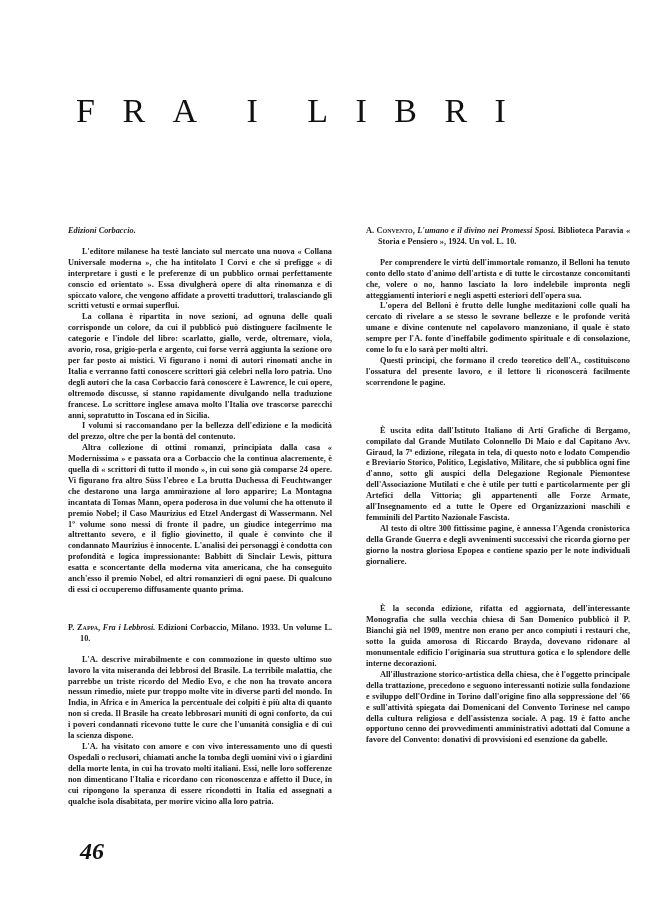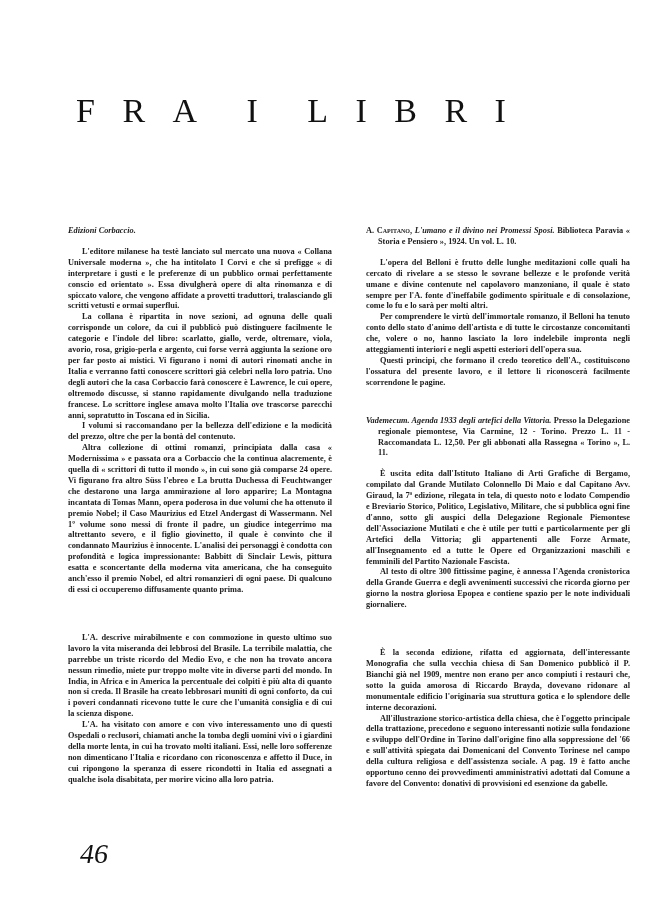--- a/index.html
+++ b/index.html
@@ -13,22 +13,22 @@
          text-align: justify; font-weight: bold; color: #222; }
   .col.left { left: 68px; }
   .col.right { left: 366px; }
   .p { margin: 0; text-indent: 14px; }
   .head { margin: 0; text-indent: -12px; padding-left: 12px; font-weight: bold; }
   .head-italic-only { margin: 0; font-style: italic; font-weight: bold; }
   .sc { font-variant: small-caps; }
   i { font-style: italic; }
   .gap-s { height: 10px; }
   .gap-l { height: 27px; }
-  .pageno { position: absolute; left: 80px; top: 838px; font-size: 28px; font-style: italic;
-            font-weight: normal; color: #111; }
+  .pageno { position: absolute; left: 80px; top: 838px; font-size: 24px; font-style: italic;
+            font-weight: bold; color: #111; }
 </style>
 </head>
 <body>
 
 <div class="title">
   <span>F</span>
   <span>R</span>
   <span>A</span>
   <span style="margin-left:22px">I</span>
   <span style="margin-left:22px">L</span>
@@ -42,44 +42,45 @@
   <section>
     <p class="head-italic-only">Edizioni Corbaccio.</p>
     <div class="gap-s"></div>
     <p class="p">L'editore milanese ha testè lanciato sul mercato una nuova « Collana Universale moderna », che ha intitolato I Corvi e che si prefigge « di interpretare i gusti e le preferenze di un pubblico ormai perfettamente conscio ed orientato ». Essa divulgherà opere di alta rinomanza e di spiccato valore, che vengono affidate a provetti traduttori, tralasciando gli scritti vetusti e ormai superflui.</p>
     <p class="p">La collana è ripartita in nove sezioni, ad ognuna delle quali corrisponde un colore, da cui il pubblicò può distinguere facilmente le categorie e l'indole del libro: scarlatto, giallo, verde, oltremare, viola, avorio, rosa, grigio-perla e argento, cui forse verrà aggiunta la sezione oro per far posto ai mistici. Vi figurano i nomi di autori rinomati anche in Italia e verranno fatti conoscere scrittori già celebri nella loro patria. Uno degli autori che la casa Corbaccio farà conoscere è Lawrence, le cui opere, oltremodo discusse, si stanno rapidamente divulgando nella traduzione francese. Lo scrittore inglese amava molto l'Italia ove trascorse parecchi anni, sopratutto in Toscana ed in Sicilia.</p>
     <p class="p">I volumi si raccomandano per la bellezza dell'edizione e la modicità del prezzo, oltre che per la bontà del contenuto.</p>
     <p class="p">Altra collezione di ottimi romanzi, principiata dalla casa « Modernissima » e passata ora a Corbaccio che la continua alacremente, è quella di « scrittori di tutto il mondo », in cui sono già comparse 24 opere. Vi figurano fra altro Süss l'ebreo e La brutta Duchessa di Feuchtwanger che destarono una larga ammirazione al loro apparire; La Montagna incantata di Tomas Mann, opera poderosa in due volumi che ha ottenuto il premio Nobel; il Caso Maurizius ed Etzel Andergast di Wassermann. Nel 1º volume sono messi di fronte il padre, un giudice integerrimo ma altrettanto severo, e il figlio giovinetto, il quale è convinto che il condannato Maurizius è innocente. L'analisi dei personaggi è condotta con profondità e logica impressionante: Babbitt di Sinclair Lewis, pittura esatta e sconcertante della moderna vita americana, che ha conseguito anch'esso il premio Nobel, ed altri romanzieri di ogni paese. Di qualcuno di essi ci occuperemo diffusamente quanto prima.</p>
   </section>
   <div class="gap-l"></div>
   <section>
+    <p class="head">
+      <span class="sc">P. Zappa,</span>
+      <i>Fra i Lebbrosi.</i>
+      <span>Edizioni Corbaccio, Milano. 1933. Un volume L. 10.</span>
+    </p>
     <div class="gap-s"></div>
     <p class="p">L'A. descrive mirabilmente e con commozione in questo ultimo suo lavoro la vita miseranda dei lebbrosi del Brasile. La terribile malattia, che parrebbe un triste ricordo del Medio Evo, e che non ha trovato ancora nessun rimedio, miete pur troppo molte vite in diverse parti del mondo. In India, in Africa e in America la percentuale dei colpiti è più alta di quanto non si creda. Il Brasile ha creato lebbrosari muniti di ogni conforto, da cui i poveri condannati ricevono tutte le cure che l'umanità consiglia e di cui la scienza dispone.</p>
     <p class="p">L'A. ha visitato con amore e con vivo interessamento uno di questi Ospedali o reclusori, chiamati anche la tomba degli uomini vivi o i giardini della morte lenta, in cui ha trovato molti italiani. Essi, nelle loro sofferenze non dimenticano l'Italia e ricordano con riconoscenza e affetto il Duce, in cui ripongono la speranza di essere ricondotti in Italia ed assegnati a qualche isola disabitata, per morire vicino alla loro patria.</p>
   </section>
 </div>
 
 <div class="col right">
   <section>
     <p class="head">
-      <span class="sc">A. Capitano,</span>
+      <span class="sc">A. Convento,</span>
       <i>L'umano e il divino nei Promessi Sposi.</i>
       <span>Biblioteca Paravia « Storia e Pensiero », 1924. Un vol. L. 10.</span>
     </p>
     <div class="gap-s"></div>
+    <p class="p">Per comprendere le virtù dell'immortale romanzo, il Belloni ha tenuto conto dello stato d'animo dell'artista e di tutte le circostanze concomitanti che, volere o no, hanno lasciato la loro indelebile impronta negli atteggiamenti interiori e negli aspetti esteriori dell'opera sua.</p>
     <p class="p">L'opera del Belloni è frutto delle lunghe meditazioni colle quali ha cercato di rivelare a se stesso le sovrane bellezze e le profonde verità umane e divine contenute nel capolavoro manzoniano, il quale è stato sempre per l'A. fonte d'ineffabile godimento spirituale e di consolazione, come lo fu e lo sarà per molti altri.</p>
-    <p class="p">Per comprendere le virtù dell'immortale romanzo, il Belloni ha tenuto conto dello stato d'animo dell'artista e di tutte le circostanze concomitanti che, volere o no, hanno lasciato la loro indelebile impronta negli atteggiamenti interiori e negli aspetti esteriori dell'opera sua.</p>
     <p class="p">Questi principi, che formano il credo teoretico dell'A., costituiscono l'ossatura del presente lavoro, e il lettore li riconoscerà facilmente scorrendone le pagine.</p>
   </section>
   <div class="gap-l"></div>
   <section>
-    <p class="head">
-      <i>Vademecum. Agenda 1933 degli artefici della Vittoria.</i>
-      <span>Presso la Delegazione regionale piemontese, Via Carmine, 12 - Torino. Prezzo L. 11 - Raccomandata L. 12,50. Per gli abbonati alla Rassegna « Torino », L. 11.</span>
-    </p>
     <div class="gap-s"></div>
     <p class="p">È uscita edita dall'Istituto Italiano di Arti Grafiche di Bergamo, compilato dal Grande Mutilato Colonnello Di Maio e dal Capitano Avv. Giraud, la 7ª edizione, rilegata in tela, di questo noto e lodato Compendio e Breviario Storico, Politico, Legislativo, Militare, che si pubblica ogni fine d'anno, sotto gli auspici della Delegazione Regionale Piemontese dell'Associazione Mutilati e che è utile per tutti e particolarmente per gli Artefici della Vittoria; gli appartenenti alle Forze Armate, all'Insegnamento ed a tutte le Opere ed Organizzazioni maschili e femminili del Partito Nazionale Fascista.</p>
     <p class="p">Al testo di oltre 300 fittissime pagine, è annessa l'Agenda cronistorica della Grande Guerra e degli avvenimenti successivi che ricorda giorno per giorno la nostra gloriosa Epopea e contiene spazio per le note individuali giornaliere.</p>
   </section>
   <div class="gap-l"></div>
   <section>
     <div class="gap-s"></div>
     <p class="p">È la seconda edizione, rifatta ed aggiornata, dell'interessante Monografia che sulla vecchia chiesa di San Domenico pubblicò il P. Bianchi già nel 1909, mentre non erano per anco compiuti i restauri che, sotto la guida amorosa di Riccardo Brayda, dovevano ridonare al monumentale edificio l'originaria sua struttura gotica e lo splendore delle interne decorazioni.</p>
     <p class="p">All'illustrazione storico-artistica della chiesa, che è l'oggetto principale della trattazione, precedono e seguono interessanti notizie sulla fondazione e sviluppo dell'Ordine in Torino dall'origine fino alla soppressione del '66 e sull'attività spiegata dai Domenicani del Convento Torinese nel campo della cultura religiosa e dell'assistenza sociale. A pag. 19 è fatto anche opportuno cenno dei provvedimenti amministrativi adottati dal Comune a favore del Convento: donativi di provvisioni ed esenzione da gabelle.</p>
   </section>

